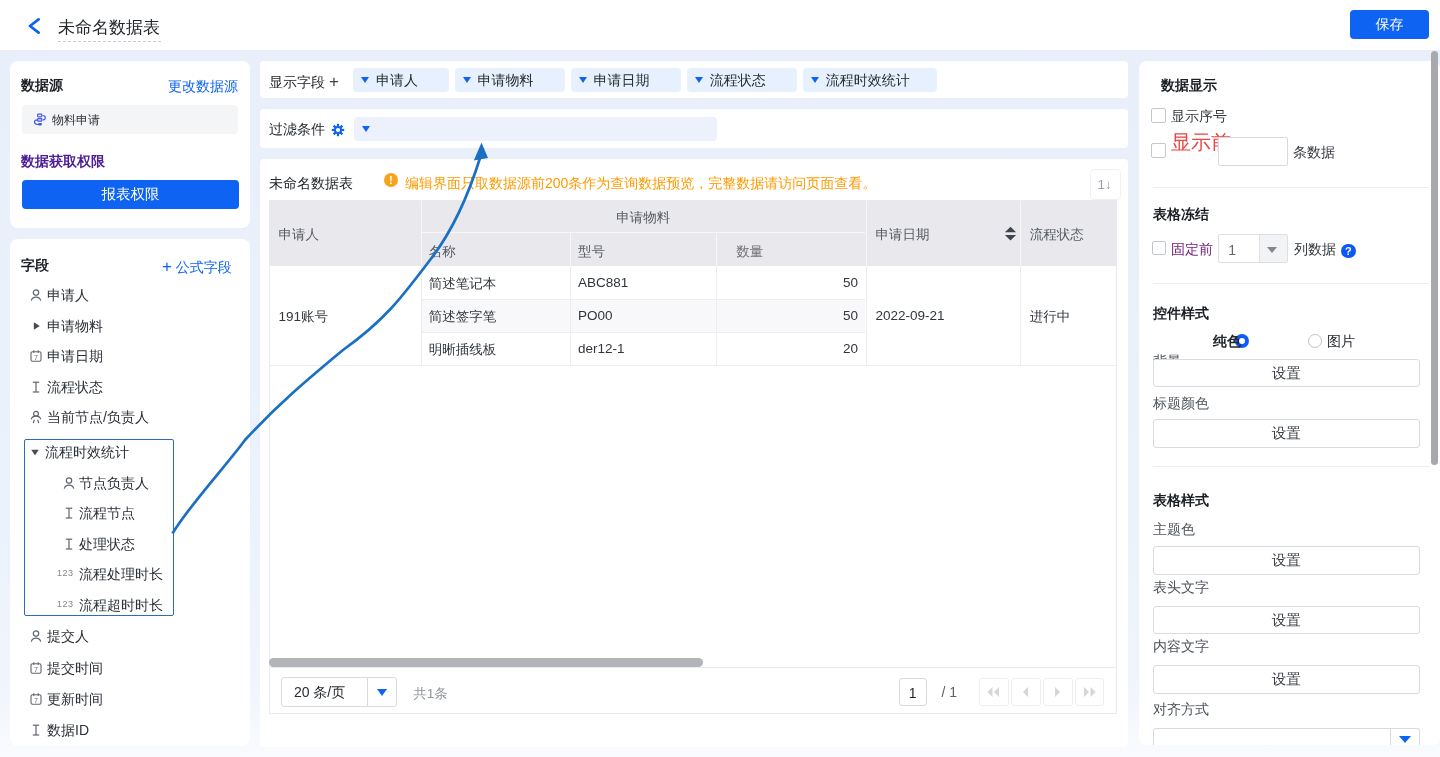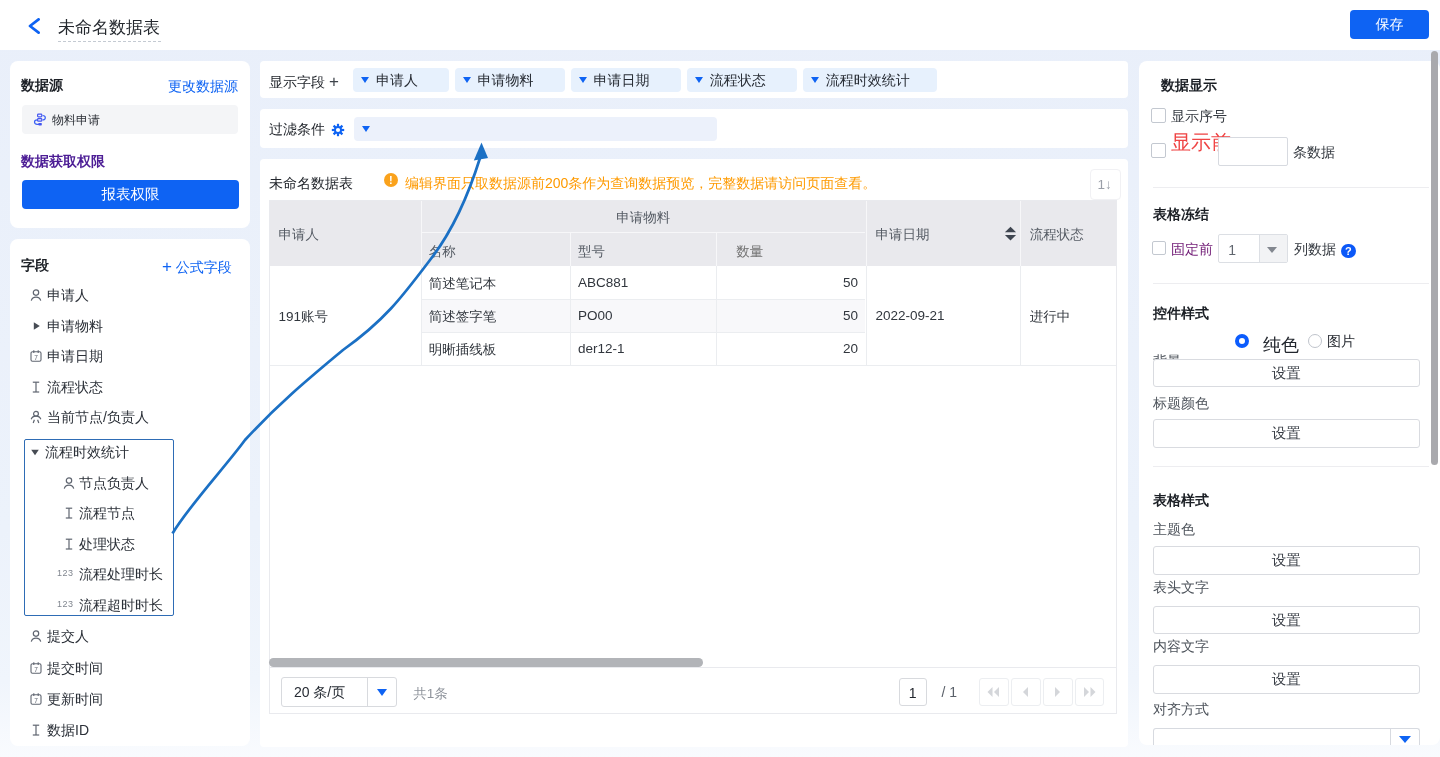--- a/index.html
+++ b/index.html
@@ -327,21 +327,21 @@
   <div class="abs" style="left:1258.7px;top:235.4px;width:28.1px;height:27px;background:#f2f3f5;border-left:1px solid #dcdfe4;"></div>
   <div class="abs" style="left:1228.3px;top:241.5px;font-size:14px;color:#60666e;">1</div>
   <div class="abs" style="left:1266.5px;top:246.5px;width:0;height:0;border-left:5.5px solid transparent;border-right:5.5px solid transparent;border-top:6.5px solid #82878f;"></div>
   <div class="abs" style="left:1294px;top:240.5px;font-size:14px;color:#33383f;">列数据</div>
   <div class="abs" style="left:1341px;top:243.5px;width:14.5px;height:14.5px;border-radius:50%;background:#0b58f8;color:#fff;font-size:11px;font-weight:bold;text-align:center;line-height:14.5px;">?</div>
   <div class="divider" style="top:283px;"></div>
 
   <div class="rhead" style="top:305px;">控件样式</div>
   <div class="rlabel" style="top:332.5px;margin-top:20px;">背景</div>
   <div class="abs" style="left:1235px;top:334px;width:14px;height:14px;border:4.2px solid #0c5cfd;border-radius:50%;background:#fff;"></div>
-  <div class="abs" style="left:1263px;top:333px;font-size:18px;color:#23272e;">纯色</div>
+  <div class="abs" style="left:1213px;top:333px;font-size:14px;color:#23272e;font-weight:bold;">纯色</div>
   <div class="abs" style="left:1308.3px;top:334px;width:14px;height:14px;border:1px solid #c0c4cc;border-radius:50%;background:#fff;"></div>
   <div class="abs" style="left:1327px;top:333px;font-size:14px;color:#23272e;">图片</div>
   <div class="setbtn" style="top:358.5px;">设置</div>
   <div class="rlabel" style="top:394.5px;">标题颜色</div>
   <div class="setbtn" style="top:419px;">设置</div>
   <div class="divider" style="top:466px;"></div>
 
   <div class="rhead" style="top:491.5px;">表格样式</div>
   <div class="rlabel" style="top:521px;">主题色</div>
   <div class="setbtn" style="top:546px;">设置</div>

